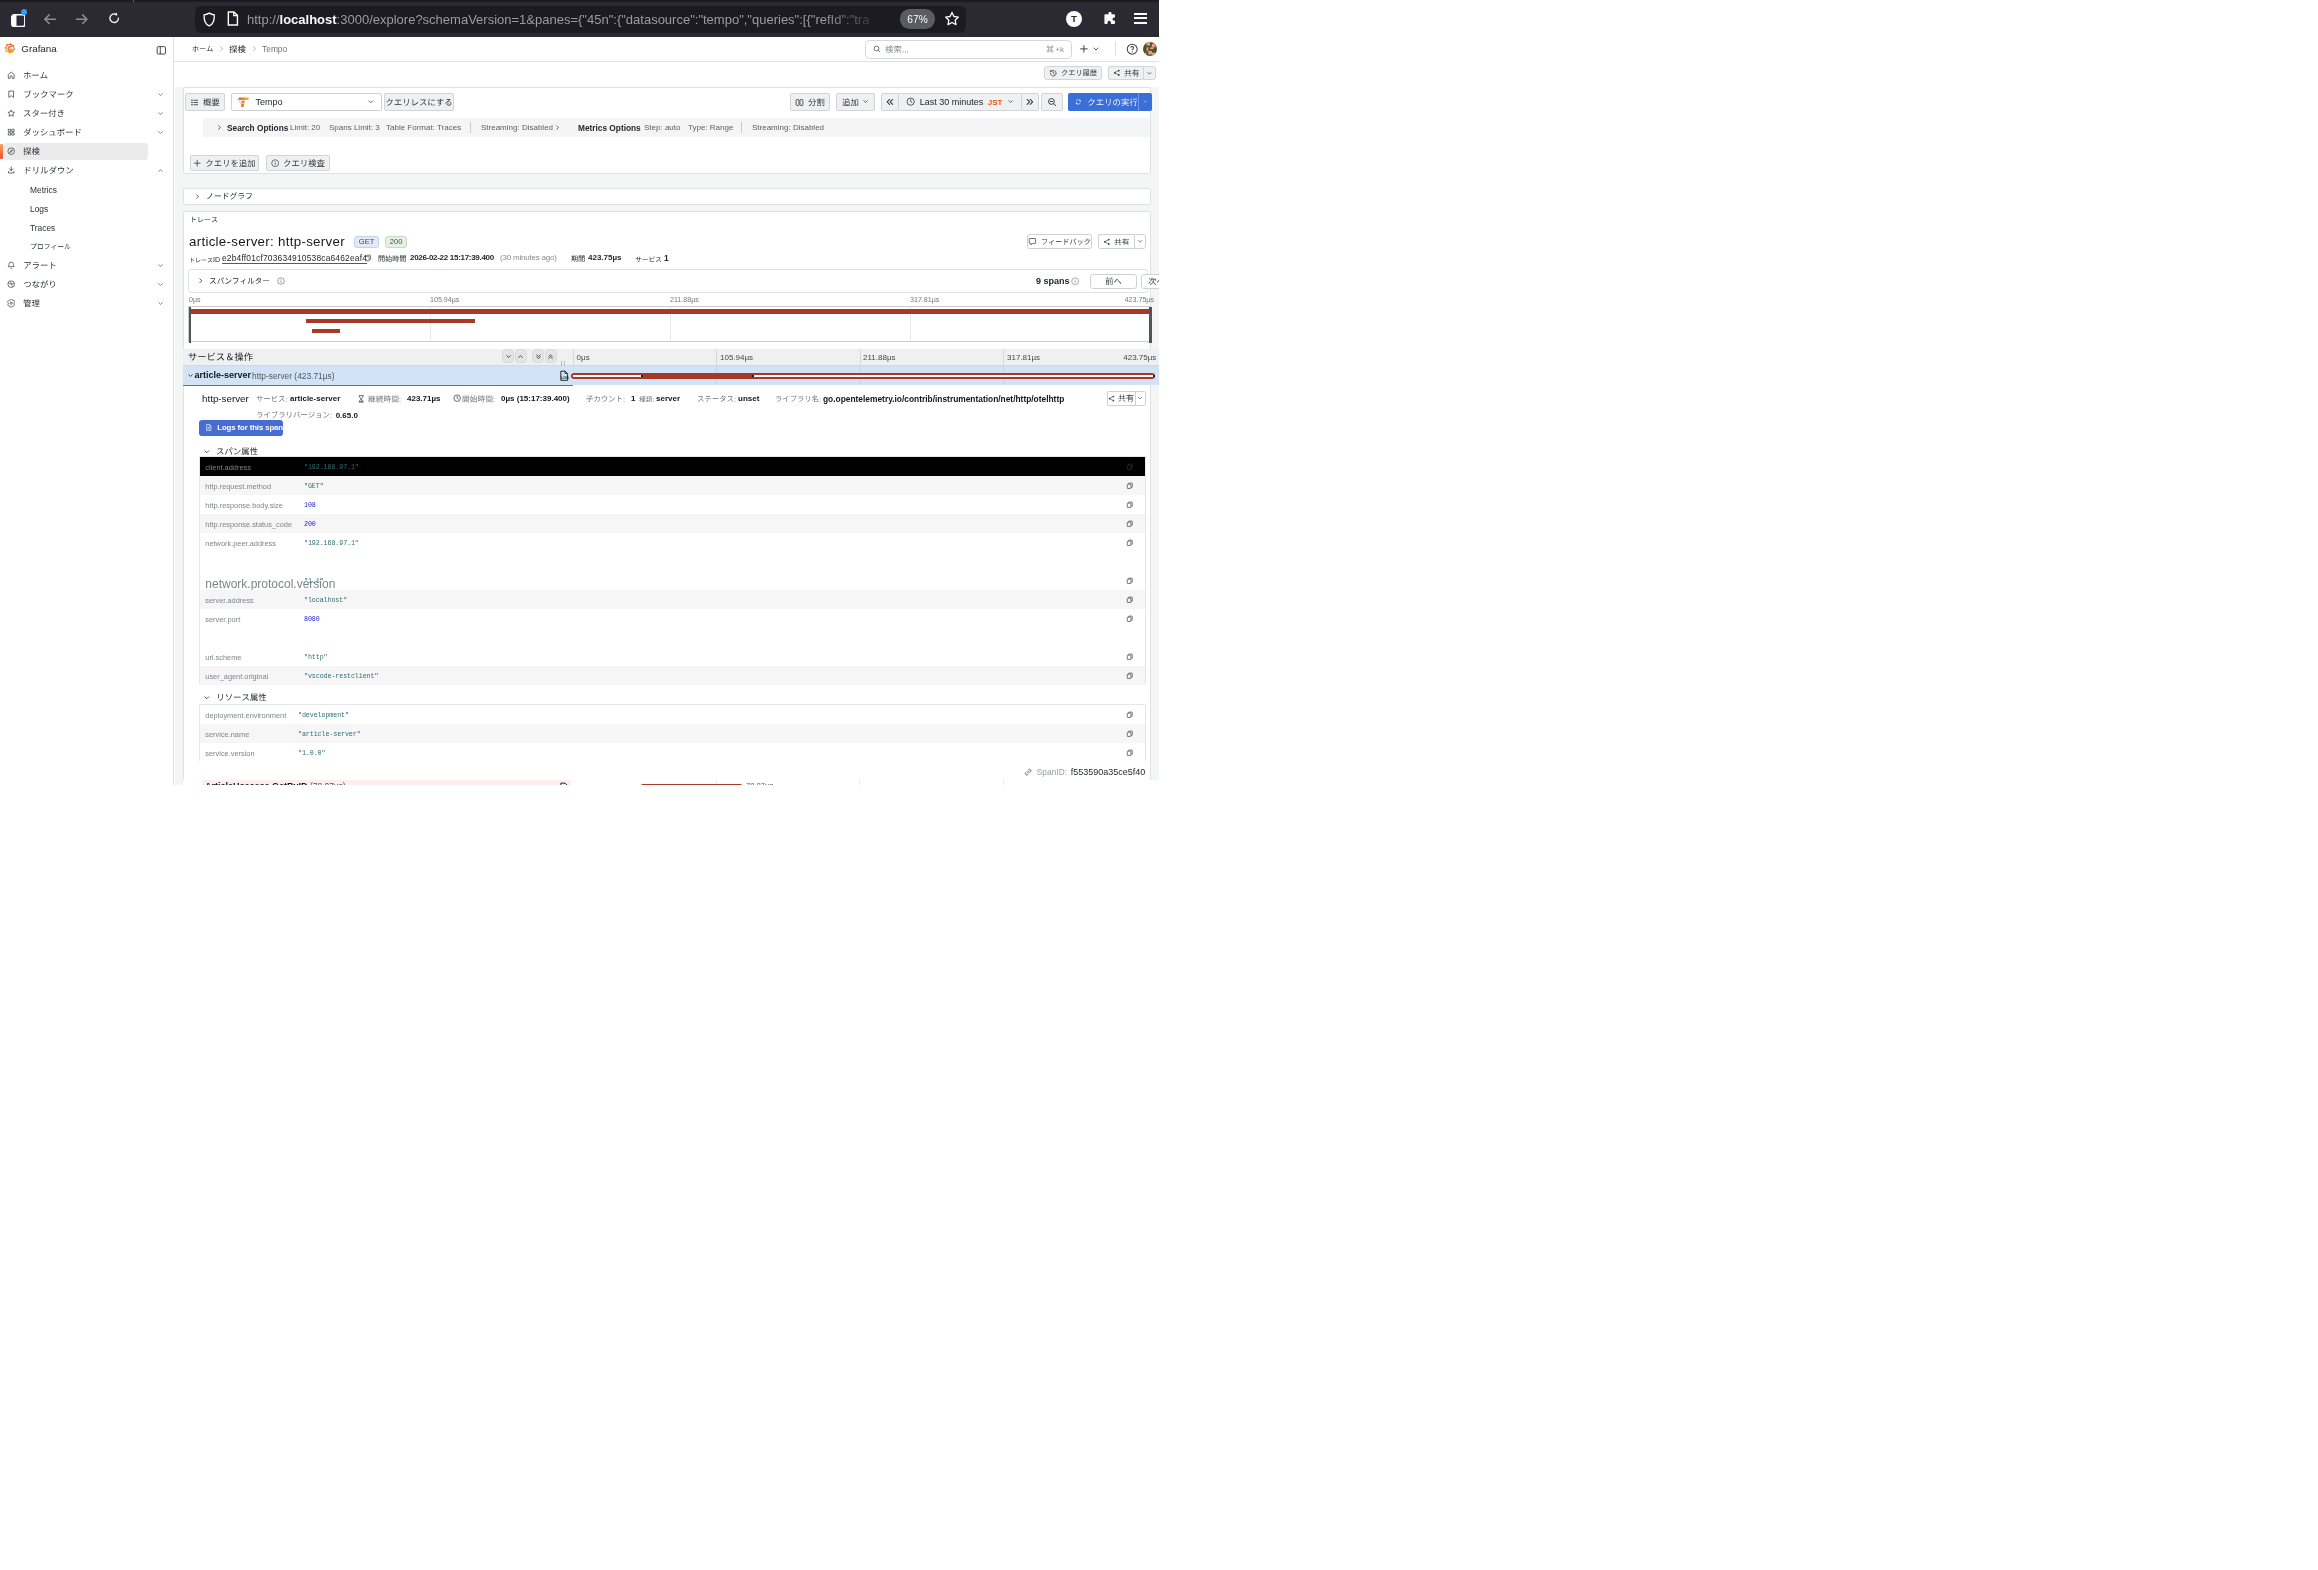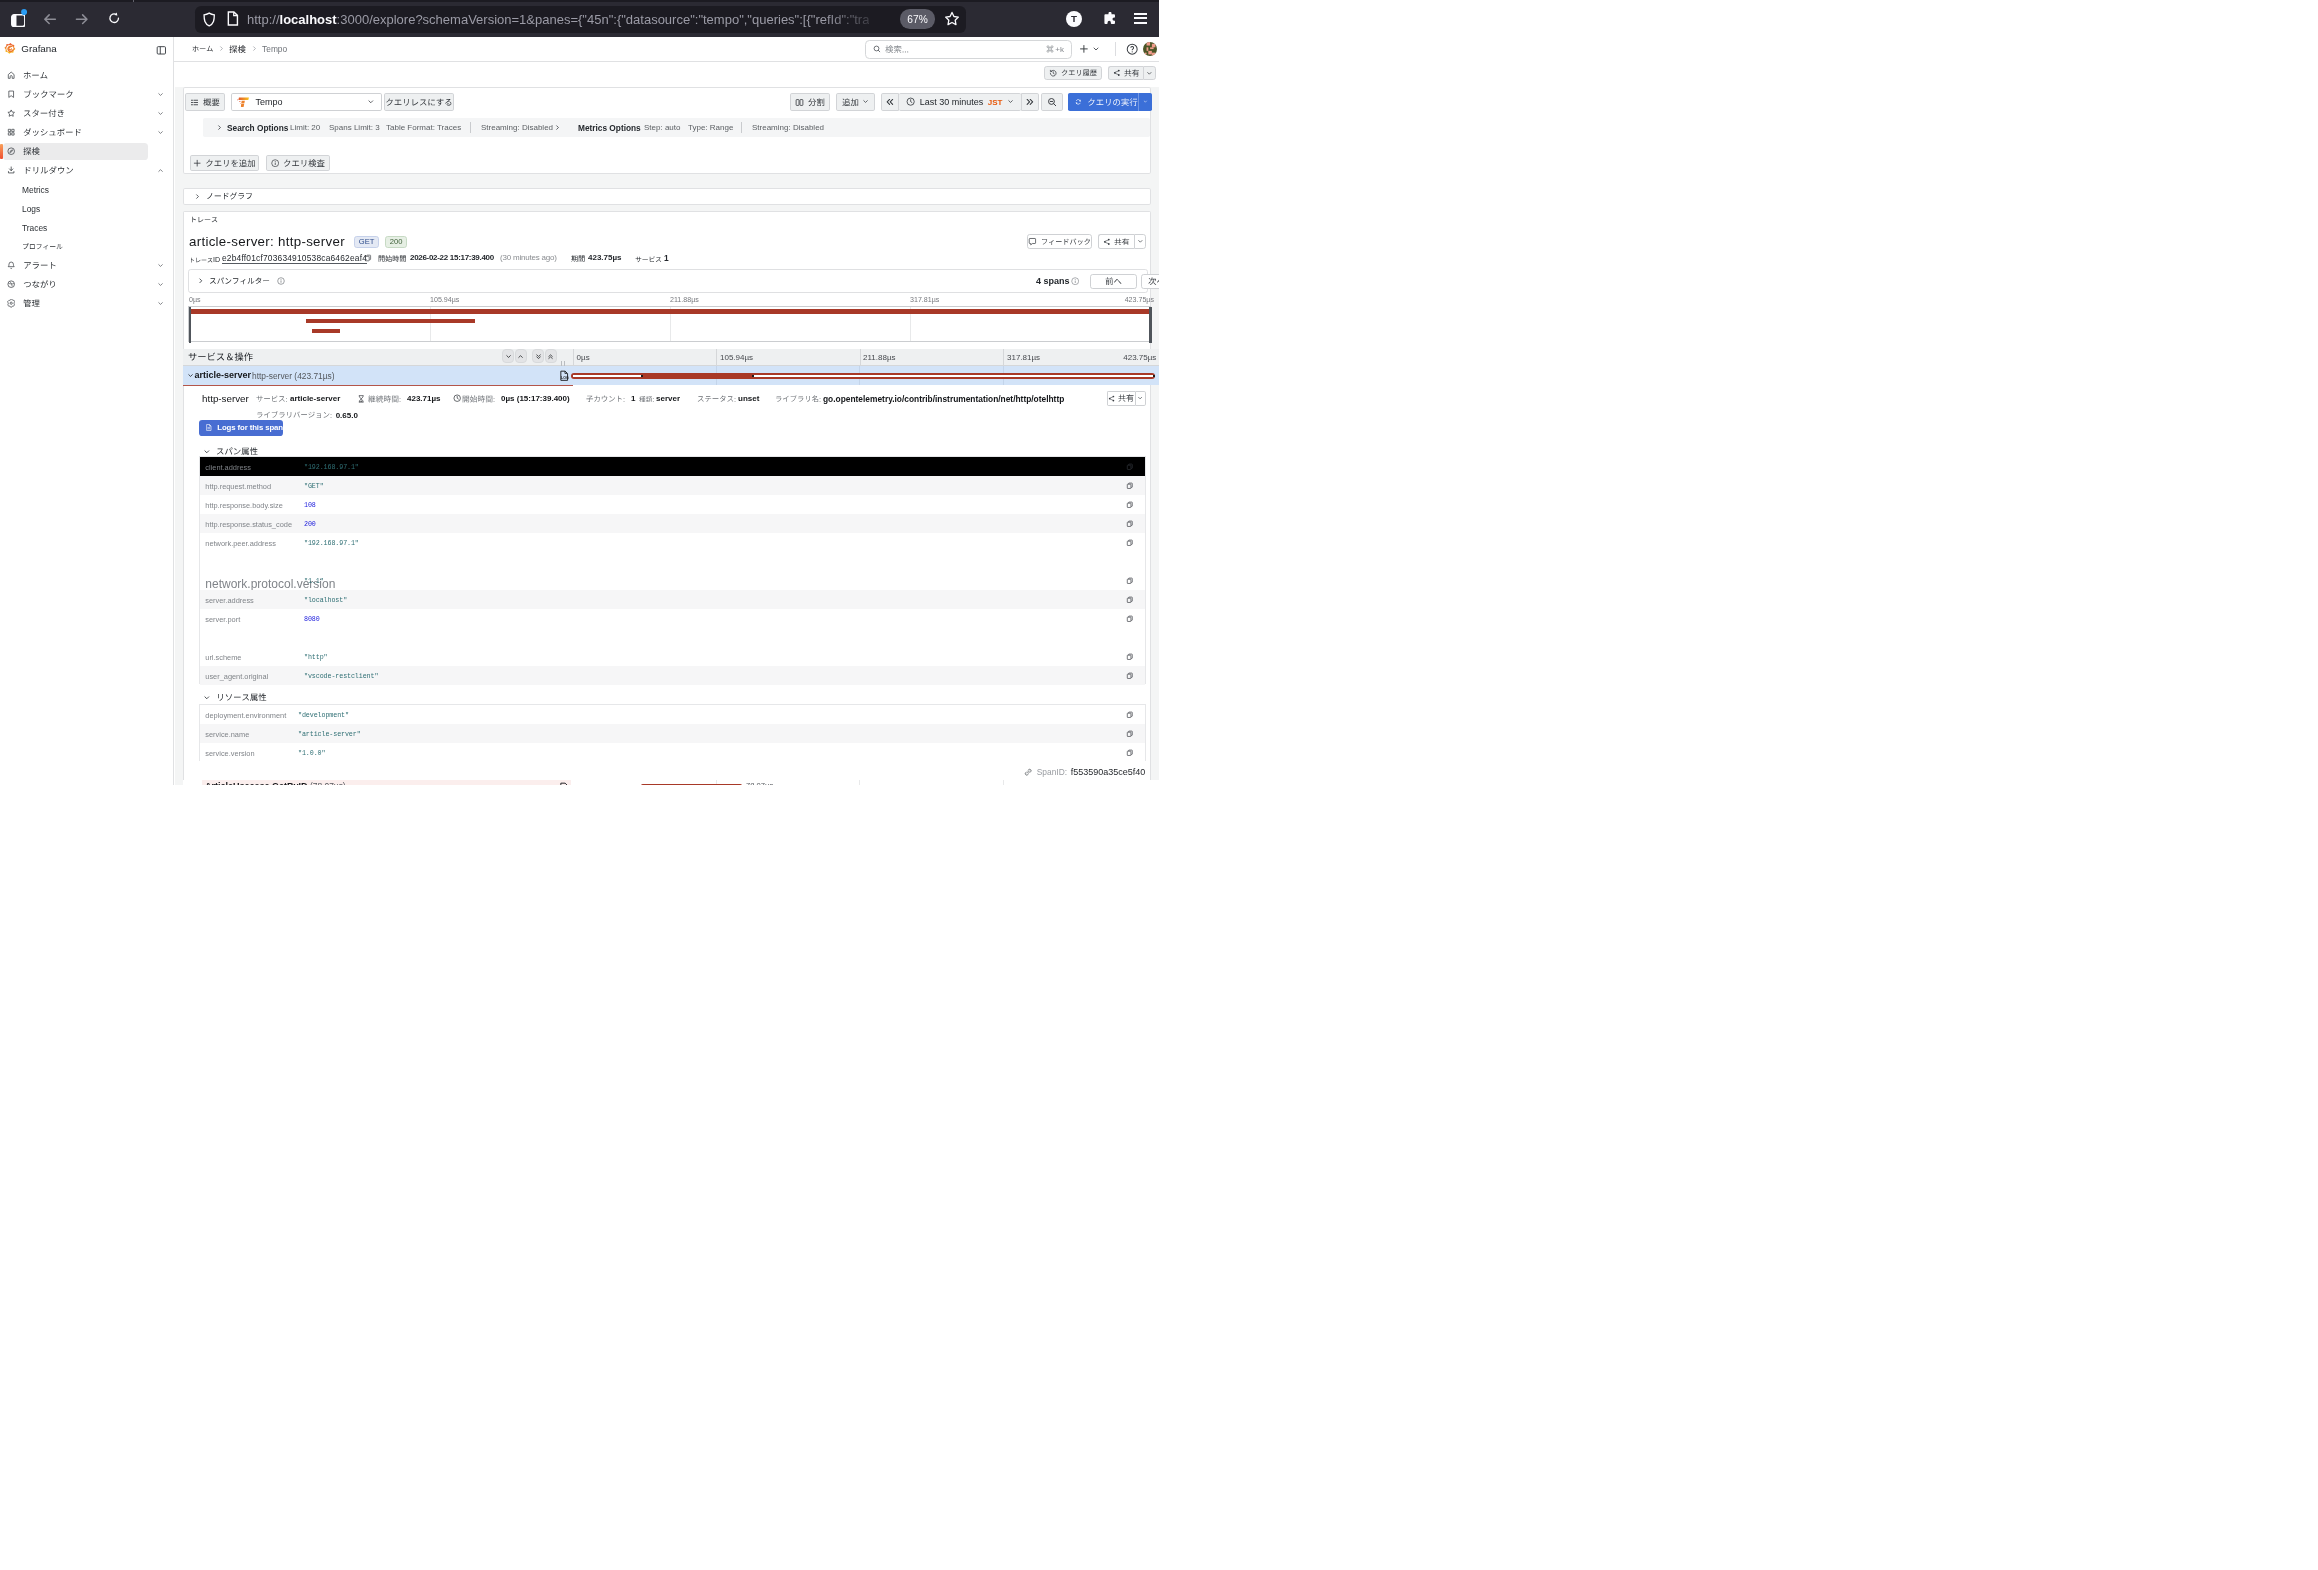--- a/index.html
+++ b/index.html
@@ -7,21 +7,21 @@
 svg.j{display:inline-block}
 svg.ic{display:inline-block;vertical-align:middle}
 .row{display:flex;align-items:center}
 .gbtn{display:inline-flex;align-items:center;justify-content:center;background:#eef0f1;border:0.9px solid #d2d4d7;border-radius:1.8px;color:#33373c}
 .wbtn{display:inline-flex;align-items:center;justify-content:center;background:#fff;border:0.9px solid #cfd1d4;border-radius:1.8px;color:#3a3e43}
 .mono{font-family:"Liberation Mono",monospace}
 .nav{left:0;width:174px}
 .ni{height:19px;display:flex;align-items:center;padding-left:6.7px;font-size:8.4px;color:#2c3035;position:relative}
 .ni>svg.ic.f{width:8.4px;height:8.4px;margin-right:7.6px;color:#3a3e43;flex:none}
 .ni .cv{width:7.1px;height:7.1px;margin-left:auto;margin-right:10.2px;color:#5a5e63}
-.ni.sub{padding-left:22px}
+.ni.sub{padding-left:30px}
 .sbt{width:12.4px;height:13.8px;background:#e3e4e6;border-radius:4px;display:flex;align-items:center;justify-content:center;color:#17191c;border:0.4px solid #d8dadc}
 .lb{font-size:7.4px;color:#6b6f74}
 .vl{font-size:8px;font-weight:700;color:#131518}
 </style></head>
 <body>
 <svg width="0" height="0" style="position:absolute">
     <defs>
 <symbol id="copy" viewBox="0 0 16 16">
         <path fill="none" stroke="currentColor" stroke-width="1.4" d="M5.5 4.5V3.2c0-.5.4-.9.9-.9h5.9c.5 0 .9.4.9.9v7.3c0 .5-.4.9-.9.9h-1.4"></path>
         <rect x="2.7" y="4.6" width="7.7" height="9" rx=".9" fill="none" stroke="currentColor" stroke-width="1.4"></rect>
@@ -534,21 +534,21 @@
 <div class="abs row" style="left:188px;top:269px;width:960px;height:24px;border:0.9px solid #dfe0e2;border-radius:2.7px;background:#fff;overflow:visible">
   <svg class="ic" style="margin-left:8.4px" width="7.6" height="7.6" viewBox="0 0 16 16" color="#2c3035">
       <use href="#chevR"></use>
     </svg>
   <span style="margin-left:4px;font-size:8px;color:#24282d"><svg class="j" style="vertical-align:-1px" width="61" height="7.6" viewBox="0 -880 8000 1000">
         <path fill="currentColor" d="M800 -669 749 -708C733 -703 707 -700 674 -700C637 -700 328 -700 288 -700C258 -700 201 -704 187 -706V-615C198 -616 253 -620 288 -620C323 -620 642 -620 678 -620C653 -537 580 -419 512 -342C409 -227 261 -108 100 -45L164 22C312 -45 447 -155 554 -270C656 -179 762 -62 829 27L899 -33C834 -112 712 -242 607 -332C678 -422 741 -539 775 -625C781 -639 794 -661 800 -669Z M1783 -697C1783 -734 1812 -764 1849 -764C1885 -764 1915 -734 1915 -697C1915 -661 1885 -631 1849 -631C1812 -631 1783 -661 1783 -697ZM1737 -697C1737 -635 1787 -585 1849 -585C1910 -585 1961 -635 1961 -697C1961 -759 1910 -810 1849 -810C1787 -810 1737 -759 1737 -697ZM1218 -301C1183 -217 1127 -112 1064 -29L1149 7C1205 -73 1259 -176 1296 -268C1338 -370 1373 -518 1387 -580C1391 -602 1399 -631 1405 -653L1316 -672C1303 -556 1261 -404 1218 -301ZM1710 -339C1752 -232 1798 -97 1823 5L1912 -24C1886 -114 1833 -267 1792 -366C1750 -472 1686 -610 1646 -682L1565 -655C1609 -581 1670 -442 1710 -339Z M2227 -733 2170 -672C2244 -622 2369 -515 2419 -463L2482 -526C2426 -582 2298 -686 2227 -733ZM2141 -63 2194 19C2360 -12 2487 -73 2587 -136C2738 -231 2855 -367 2923 -492L2875 -577C2817 -454 2695 -306 2541 -209C2446 -150 2316 -89 2141 -63Z M3861 -665 3800 -704C3781 -699 3762 -699 3747 -699C3701 -699 3302 -699 3245 -699C3212 -699 3173 -702 3145 -705V-617C3171 -618 3205 -620 3245 -620C3302 -620 3698 -620 3756 -620C3742 -524 3696 -385 3625 -294C3541 -187 3429 -102 3235 -53L3303 22C3487 -36 3606 -129 3697 -246C3776 -349 3824 -510 3846 -615C3850 -634 3854 -651 3861 -665Z M4122 -258 4160 -184C4273 -219 4389 -271 4473 -316V-10C4473 21 4471 62 4469 78H4561C4557 62 4556 21 4556 -10V-366C4647 -425 4732 -498 4782 -553L4720 -613C4669 -549 4577 -467 4482 -409C4401 -359 4254 -289 4122 -258Z M5524 -21 5577 23C5584 17 5595 9 5611 0C5727 -57 5866 -160 5952 -277L5905 -345C5828 -232 5705 -141 5613 -99C5613 -130 5613 -613 5613 -676C5613 -714 5616 -742 5617 -750H5525C5526 -742 5530 -714 5530 -676C5530 -613 5530 -123 5530 -77C5530 -57 5528 -37 5524 -21ZM5066 -26 5141 24C5225 -45 5289 -143 5319 -250C5346 -350 5350 -564 5350 -675C5350 -705 5354 -735 5355 -747H5263C5267 -726 5270 -704 5270 -674C5270 -563 5269 -363 5240 -272C5210 -175 5150 -86 5066 -26Z M6536 -785 6445 -814C6439 -788 6423 -753 6413 -735C6366 -644 6264 -494 6092 -387L6159 -335C6271 -412 6360 -510 6424 -600H6762C6742 -518 6691 -410 6626 -323C6556 -372 6481 -420 6415 -458L6361 -403C6425 -363 6501 -311 6573 -259C6483 -162 6355 -70 6186 -18L6258 44C6427 -19 6550 -111 6639 -210C6680 -177 6718 -146 6748 -119L6807 -188C6775 -214 6735 -245 6693 -276C6769 -378 6823 -495 6849 -587C6855 -603 6864 -627 6873 -641L6807 -681C6790 -674 6768 -671 6741 -671H6470L6491 -707C6501 -725 6519 -759 6536 -785Z M7102 -433V-335C7133 -338 7186 -340 7241 -340C7316 -340 7715 -340 7790 -340C7835 -340 7877 -336 7897 -335V-433C7875 -431 7839 -428 7789 -428C7715 -428 7315 -428 7241 -428C7185 -428 7132 -431 7102 -433Z"></path>
       </svg></span>
   <svg class="ic" style="margin-left:7.1px" width="8" height="8" viewBox="0 0 16 16" color="#6b6f74">
       <use href="#info"></use>
     </svg>
-  <span class="abs" style="left:847px;top:6.2px;font-size:9px;font-weight:700;color:#24282d">4 spans</span>
+  <span class="abs" style="left:847px;top:6.2px;font-size:9px;font-weight:700;color:#24282d">9 spans</span>
   <svg class="ic abs" style="left:882px;top:7.1px" width="8.4" height="8.4" viewBox="0 0 16 16" color="#84888d">
       <use href="#info"></use>
     </svg>
   <div class="wbtn abs" style="left:901px;top:4px;width:47px;height:15px;font-size:8.4px;border-radius:2.7px">
       <svg class="j" style="vertical-align:-1.1px" width="17" height="8.4" viewBox="0 -880 2000 1000">
         <path fill="currentColor" d="M604 -514V-104H674V-514ZM807 -544V-14C807 1 802 5 786 5C769 6 715 6 654 4C665 24 677 56 681 76C758 77 809 75 839 63C870 51 881 30 881 -13V-544ZM723 -845C701 -796 663 -730 629 -682H329L378 -700C359 -740 316 -799 278 -841L208 -816C244 -775 281 -721 300 -682H53V-613H947V-682H714C743 -723 775 -773 803 -819ZM409 -301V-200H187V-301ZM409 -360H187V-459H409ZM116 -523V75H187V-141H409V-7C409 6 405 10 391 10C378 11 332 11 281 9C291 28 302 57 307 76C374 76 419 75 446 63C474 52 482 32 482 -6V-523Z M1056 -274 1130 -199C1145 -220 1168 -250 1189 -276C1240 -338 1321 -448 1368 -507C1403 -549 1422 -556 1465 -510C1511 -458 1587 -362 1652 -288C1721 -210 1812 -108 1887 -37L1951 -110C1861 -190 1762 -294 1701 -361C1637 -430 1561 -528 1500 -590C1434 -657 1383 -647 1324 -579C1264 -508 1181 -394 1128 -340C1101 -313 1081 -293 1056 -274Z"></path>
       </svg>
     </div>
   <div class="wbtn abs" style="left:952px;top:4px;width:47px;height:15px;font-size:8.4px;border-radius:2.7px;justify-content:flex-start;padding-left:6.2px">
       <svg class="j" style="vertical-align:-1.1px" width="17" height="8.4" viewBox="0 -880 2000 1000">

